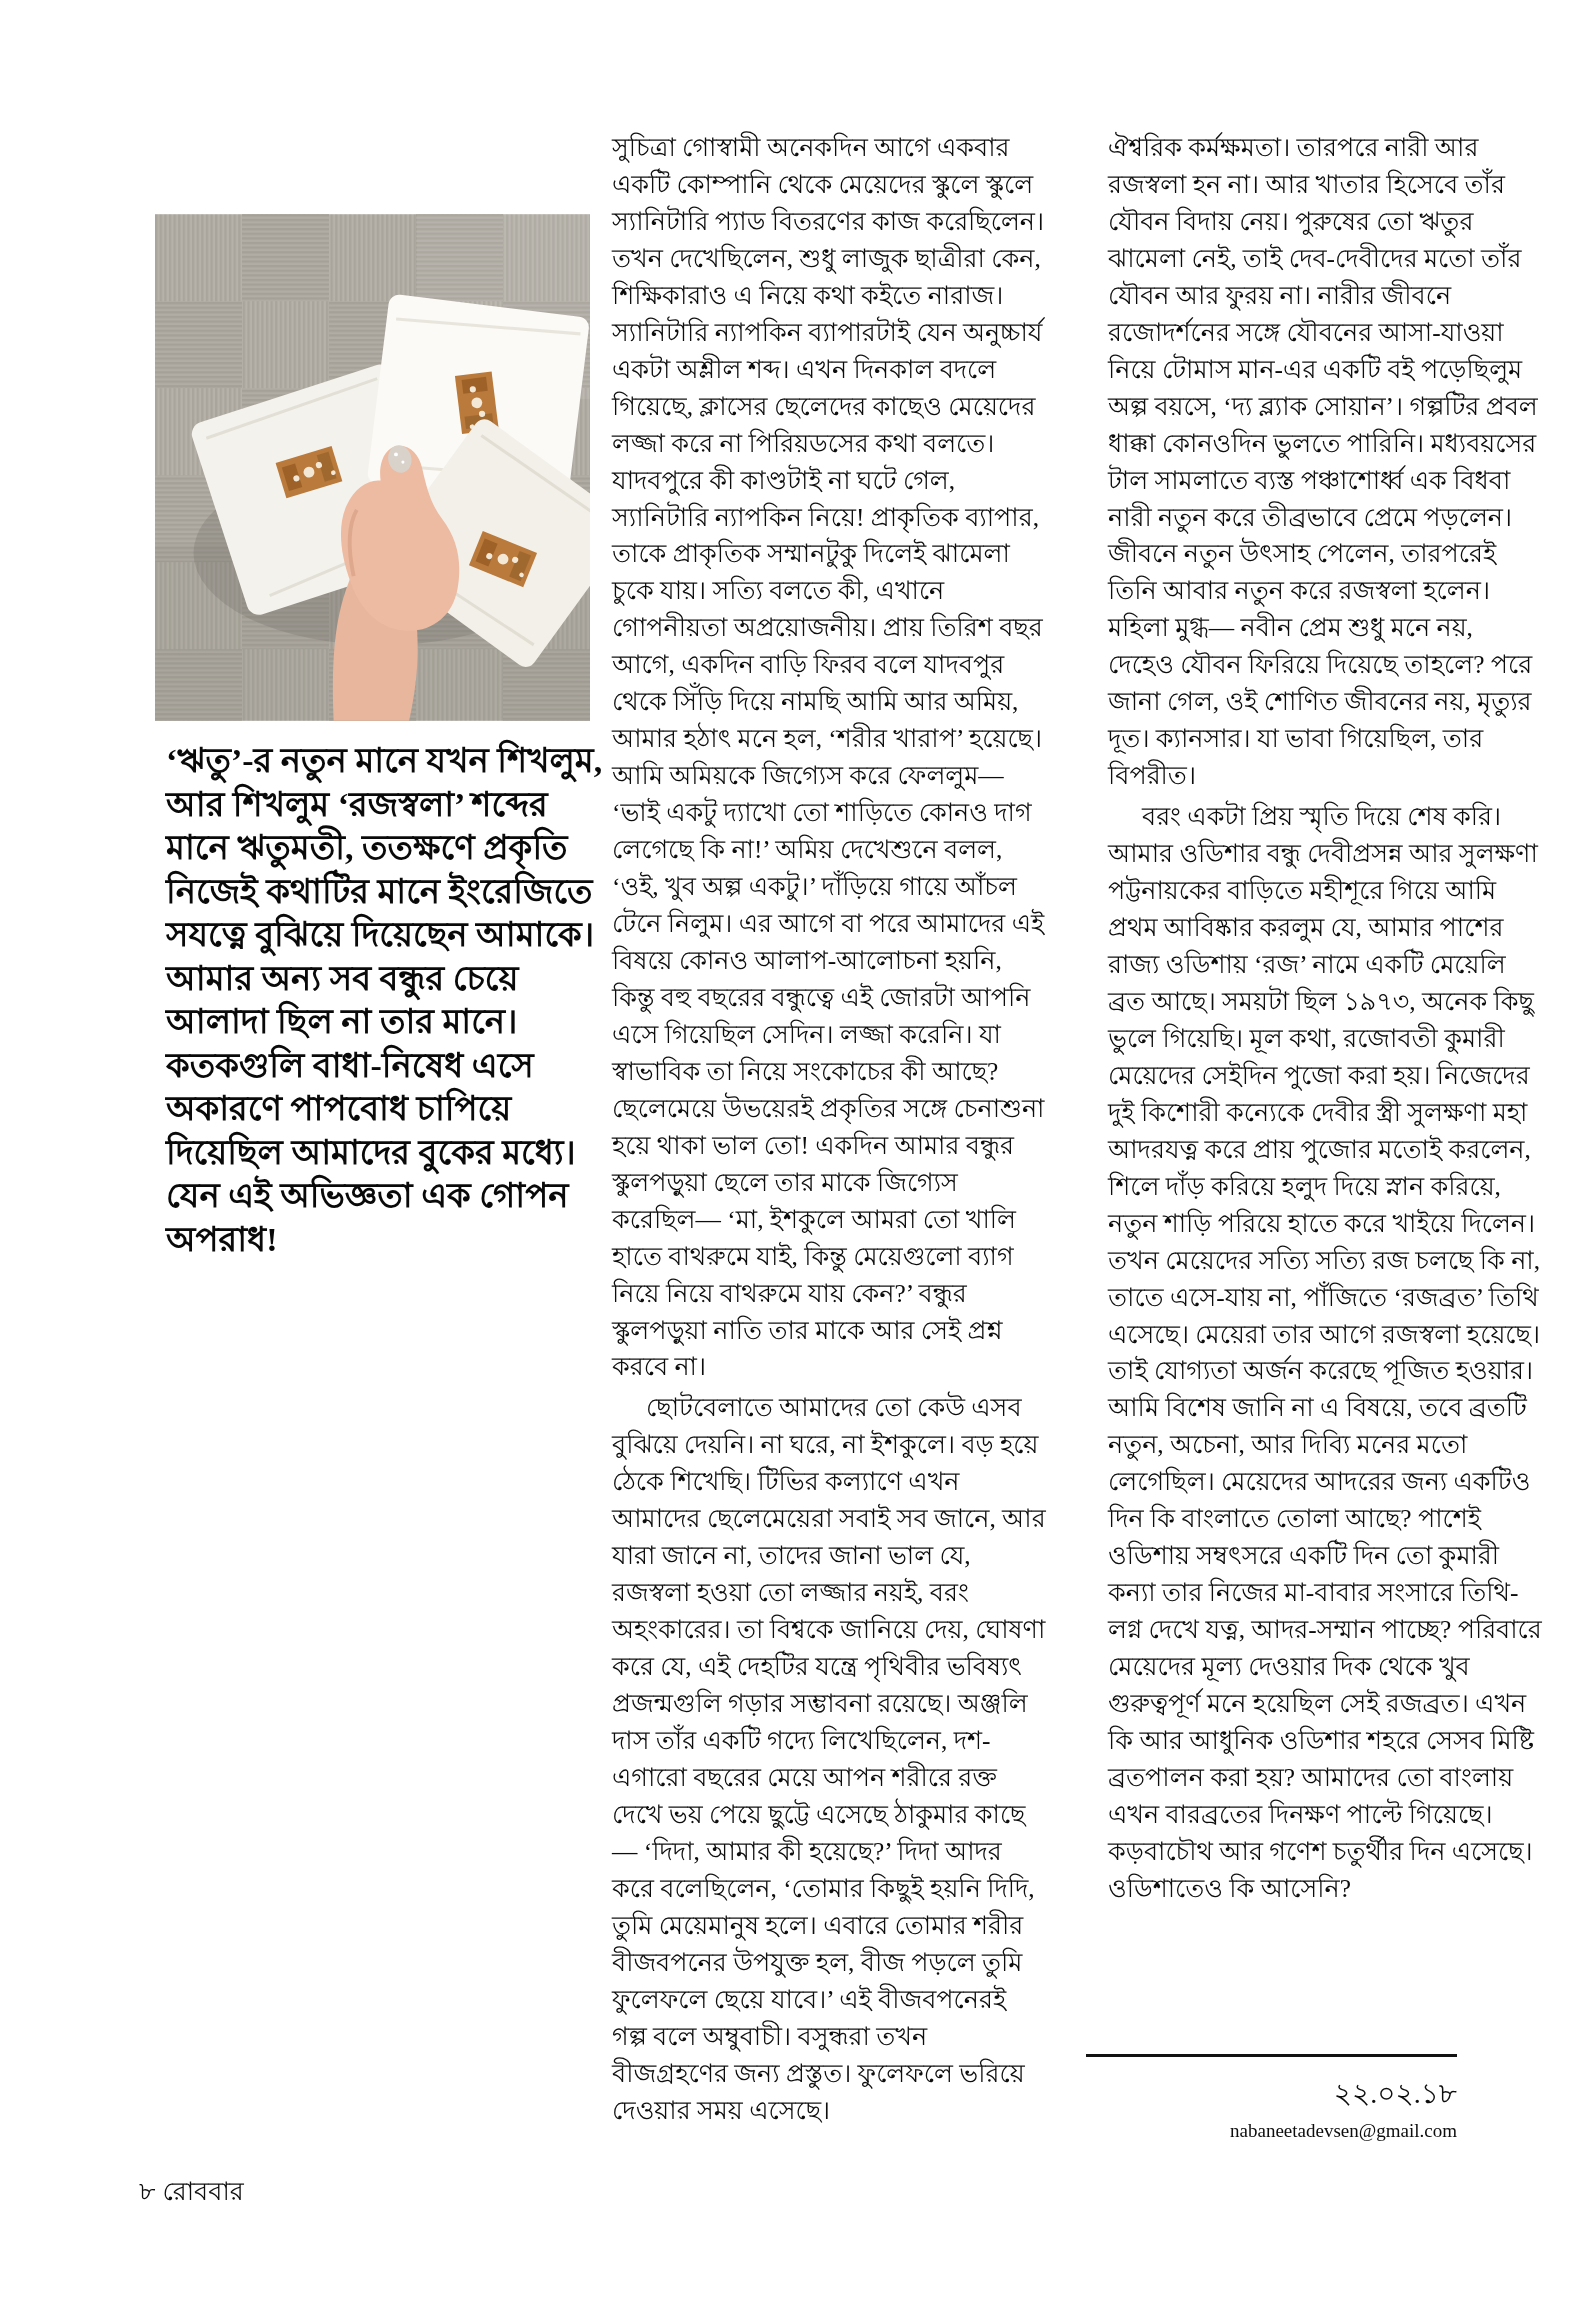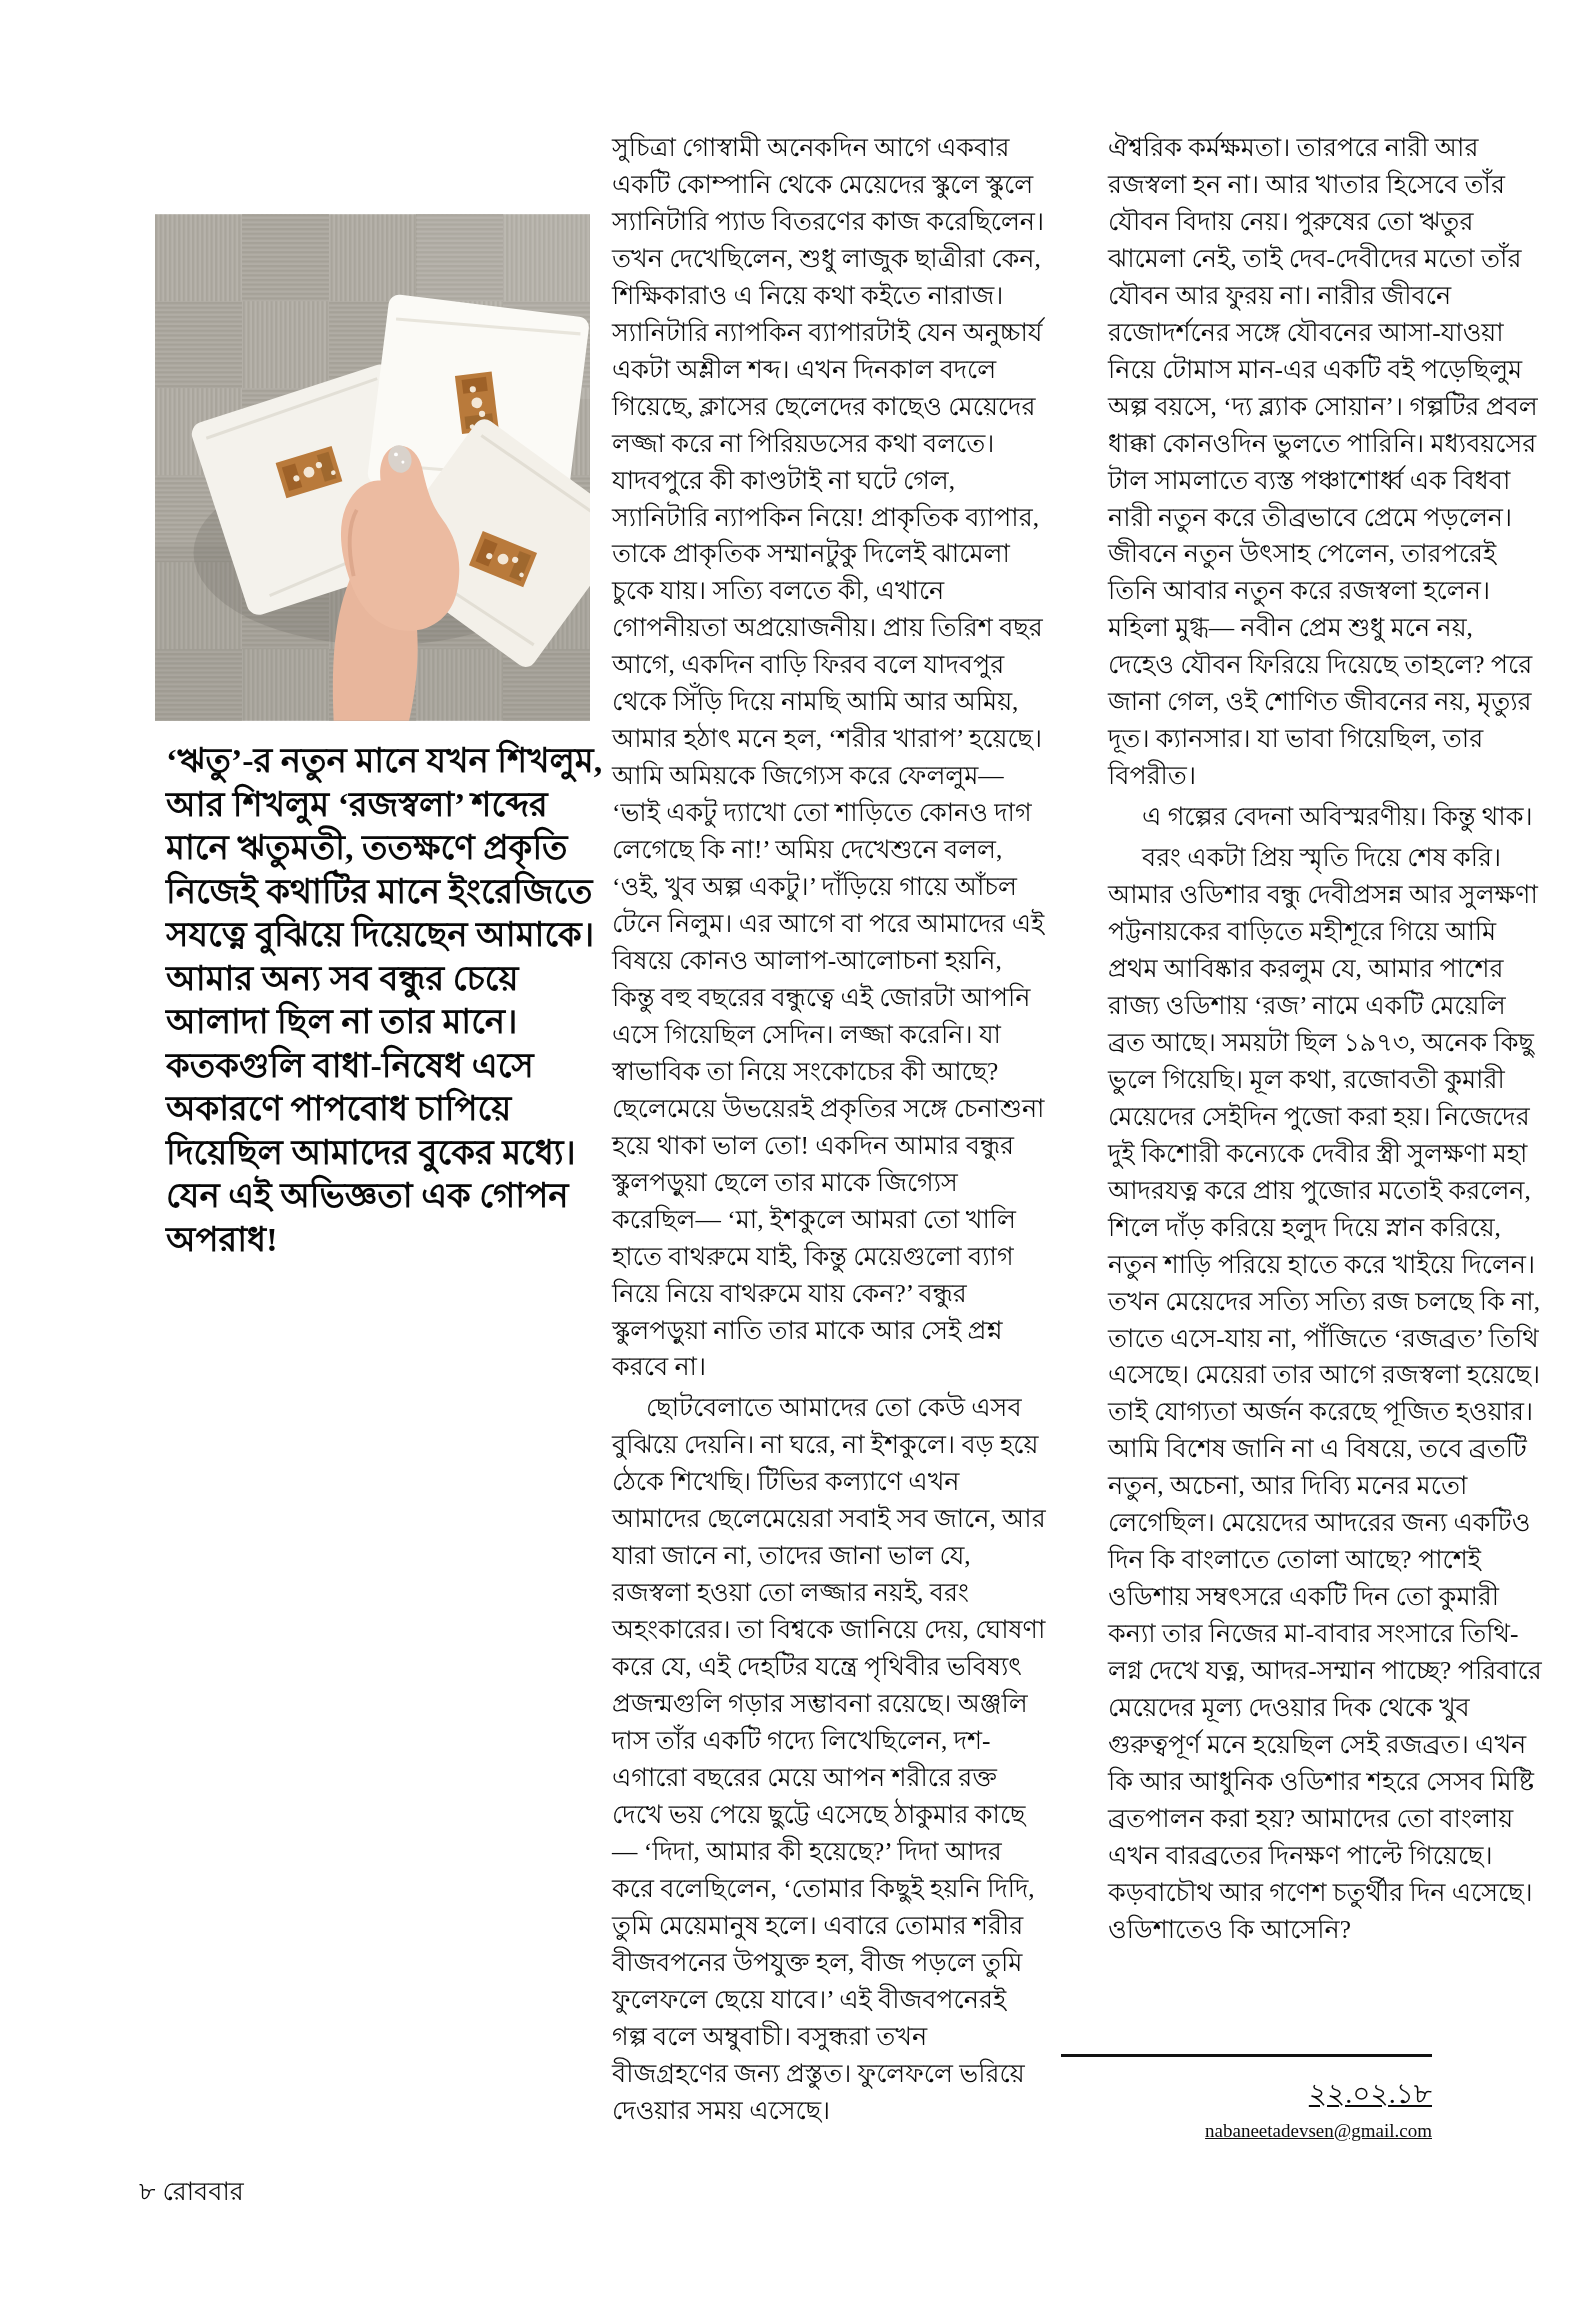--- a/index.html
+++ b/index.html
@@ -27,21 +27,21 @@
     position:absolute;top:125px;width:442px;
     font-size:25.4px;line-height:1.455;text-align:left;
     overflow:hidden;
   }
   .col1{left:608px;height:2040px;}
   .col2{left:1104px;height:1901px;}
   .col p{margin:4px;padding:0;}
   .col p.indent{text-indent:34px;}
 
   
-  .signoff{position:absolute;left:1061px;top:2054px;width:371px;text-align:right;text-decoration:underline;}
+  .signoff{position:absolute;left:1086px;top:2054px;width:371px;text-align:right;}
   .signoff hr{border:none;border-top:3.8px solid #121212;margin:0 0 20px 0;}
   .signoff .date{font-size:28px;line-height:1.2;margin-bottom:9.2px;}
   .signoff .email{font-size:19px;line-height:1.2;font-family:"Liberation Serif","DejaVu Serif",serif;}
 
   
   .folio{position:absolute;left:139px;top:2172px;font-size:25.4px;}
   .folio .mag{margin-left:7px;}
 </style>
 </head>
 <body>
@@ -124,21 +124,20 @@
 
   <blockquote class="pullquote">‘ঋতু’-র নতুন মানে যখন শিখলুম, আর শিখলুম ‘রজস্বলা’ শব্দের মানে ঋতুমতী, ততক্ষণে প্রকৃতি নিজেই কথাটির মানে ইংরেজিতে সযত্নে বুঝিয়ে দিয়েছেন আমাকে। আমার অন্য সব বন্ধুর চেয়ে আলাদা ছিল না তার মানে। কতকগুলি বাধা-নিষেধ এসে অকারণে পাপবোধ চাপিয়ে দিয়েছিল আমাদের বুকের মধ্যে। যেন এই অভিজ্ঞতা এক গোপন অপরাধ!</blockquote>
 
   <div class="col col1">
     <p>সুচিত্রা গোস্বামী অনেকদিন আগে একবার একটি কোম্পানি থেকে মেয়েদের স্কুলে স্কুলে স্যানিটারি প্যাড বিতরণের কাজ করেছিলেন। তখন দেখেছিলেন, শুধু লাজুক ছাত্রীরা কেন, শিক্ষিকারাও এ নিয়ে কথা কইতে নারাজ। স্যানিটারি ন্যাপকিন ব্যাপারটাই যেন অনুচ্চার্য একটা অশ্লীল শব্দ। এখন দিনকাল বদলে গিয়েছে, ক্লাসের ছেলেদের কাছেও মেয়েদের লজ্জা করে না পিরিয়ডসের কথা বলতে। যাদবপুরে কী কাণ্ডটাই না ঘটে গেল, স্যানিটারি ন্যাপকিন নিয়ে! প্রাকৃতিক ব্যাপার, তাকে প্রাকৃতিক সম্মানটুকু দিলেই ঝামেলা চুকে যায়। সত্যি বলতে কী, এখানে গোপনীয়তা অপ্রয়োজনীয়। প্রায় তিরিশ বছর আগে, একদিন বাড়ি ফিরব বলে যাদবপুর থেকে সিঁড়ি দিয়ে নামছি আমি আর অমিয়, আমার হঠাৎ মনে হল, ‘শরীর খারাপ’ হয়েছে। আমি অমিয়কে জিগ্যেস করে ফেললুম— ‘ভাই একটু দ্যাখো তো শাড়িতে কোনও দাগ লেগেছে কি না!’ অমিয় দেখেশুনে বলল, ‘ওই, খুব অল্প একটু।’ দাঁড়িয়ে গায়ে আঁচল টেনে নিলুম। এর আগে বা পরে আমাদের এই বিষয়ে কোনও আলাপ-আলোচনা হয়নি, কিন্তু বহু বছরের বন্ধুত্বে এই জোরটা আপনি এসে গিয়েছিল সেদিন। লজ্জা করেনি। যা স্বাভাবিক তা নিয়ে সংকোচের কী আছে? ছেলেমেয়ে উভয়েরই প্রকৃতির সঙ্গে চেনাশুনা হয়ে থাকা ভাল তো! একদিন আমার বন্ধুর স্কুলপড়ুয়া ছেলে তার মাকে জিগ্যেস করেছিল— ‘মা, ইশকুলে আমরা তো খালি হাতে বাথরুমে যাই, কিন্তু মেয়েগুলো ব্যাগ নিয়ে নিয়ে বাথরুমে যায় কেন?’ বন্ধুর স্কুলপড়ুয়া নাতি তার মাকে আর সেই প্রশ্ন করবে না।</p>
     <p class="indent">ছোটবেলাতে আমাদের তো কেউ এসব বুঝিয়ে দেয়নি। না ঘরে, না ইশকুলে। বড় হয়ে ঠেকে শিখেছি। টিভির কল্যাণে এখন আমাদের ছেলেমেয়েরা সবাই সব জানে, আর যারা জানে না, তাদের জানা ভাল যে, রজস্বলা হওয়া তো লজ্জার নয়ই, বরং অহংকারের। তা বিশ্বকে জানিয়ে দেয়, ঘোষণা করে যে, এই দেহটির যন্ত্রে পৃথিবীর ভবিষ্যৎ প্রজন্মগুলি গড়ার সম্ভাবনা রয়েছে। অঞ্জলি দাস তাঁর একটি গদ্যে লিখেছিলেন, দশ-এগারো বছরের মেয়ে আপন শরীরে রক্ত দেখে ভয় পেয়ে ছুট্টে এসেছে ঠাকুমার কাছে— ‘দিদা, আমার কী হয়েছে?’ দিদা আদর করে বলেছিলেন, ‘তোমার কিছুই হয়নি দিদি, তুমি মেয়েমানুষ হলে। এবারে তোমার শরীর বীজবপনের উপযুক্ত হল, বীজ পড়লে তুমি ফুলেফলে ছেয়ে যাবে।’ এই বীজবপনেরই গল্প বলে অম্বুবাচী। বসুন্ধরা তখন বীজগ্রহণের জন্য প্রস্তুত। ফুলেফলে ভরিয়ে দেওয়ার সময় এসেছে।</p>
   </div>
 
   <div class="col col2">
     <p>ঐশ্বরিক কর্মক্ষমতা। তারপরে নারী আর রজস্বলা হন না। আর খাতার হিসেবে তাঁর যৌবন বিদায় নেয়। পুরুষের তো ঋতুর ঝামেলা নেই, তাই দেব-দেবীদের মতো তাঁর যৌবন আর ফুরয় না। নারীর জীবনে রজোদর্শনের সঙ্গে যৌবনের আসা-যাওয়া নিয়ে টোমাস মান-এর একটি বই পড়েছিলুম অল্প বয়সে, ‘দ্য ব্ল্যাক সোয়ান’। গল্পটির প্রবল ধাক্কা কোনওদিন ভুলতে পারিনি। মধ্যবয়সের টাল সামলাতে ব্যস্ত পঞ্চাশোর্ধ্ব এক বিধবা নারী নতুন করে তীব্রভাবে প্রেমে পড়লেন। জীবনে নতুন উৎসাহ পেলেন, তারপরেই তিনি আবার নতুন করে রজস্বলা হলেন। মহিলা মুগ্ধ— নবীন প্রেম শুধু মনে নয়, দেহেও যৌবন ফিরিয়ে দিয়েছে তাহলে? পরে জানা গেল, ওই শোণিত জীবনের নয়, মৃত্যুর দূত। ক্যানসার। যা ভাবা গিয়েছিল, তার বিপরীত।</p>
-    <p class="indent">এ গল্পের বেদনা অবিস্মরণীয়। কিন্তু থাক।</p>
     <p class="indent">বরং একটা প্রিয় স্মৃতি দিয়ে শেষ করি। আমার ওডিশার বন্ধু দেবীপ্রসন্ন আর সুলক্ষণা পট্টনায়কের বাড়িতে মহীশূরে গিয়ে আমি প্রথম আবিষ্কার করলুম যে, আমার পাশের রাজ্য ওডিশায় ‘রজ’ নামে একটি মেয়েলি ব্রত আছে। সময়টা ছিল ১৯৭৩, অনেক কিছু ভুলে গিয়েছি। মূল কথা, রজোবতী কুমারী মেয়েদের সেইদিন পুজো করা হয়। নিজেদের দুই কিশোরী কন্যেকে দেবীর স্ত্রী সুলক্ষণা মহা আদরযত্ন করে প্রায় পুজোর মতোই করলেন, শিলে দাঁড় করিয়ে হলুদ দিয়ে স্নান করিয়ে, নতুন শাড়ি পরিয়ে হাতে করে খাইয়ে দিলেন। তখন মেয়েদের সত্যি সত্যি রজ চলছে কি না, তাতে এসে-যায় না, পাঁজিতে ‘রজব্রত’ তিথি এসেছে। মেয়েরা তার আগে রজস্বলা হয়েছে। তাই যোগ্যতা অর্জন করেছে পূজিত হওয়ার। আমি বিশেষ জানি না এ বিষয়ে, তবে ব্রতটি নতুন, অচেনা, আর দিব্যি মনের মতো লেগেছিল। মেয়েদের আদরের জন্য একটিও দিন কি বাংলাতে তোলা আছে? পাশেই ওডিশায় সম্বৎসরে একটি দিন তো কুমারী কন্যা তার নিজের মা-বাবার সংসারে তিথি-লগ্ন দেখে যত্ন, আদর-সম্মান পাচ্ছে? পরিবারে মেয়েদের মূল্য দেওয়ার দিক থেকে খুব গুরুত্বপূর্ণ মনে হয়েছিল সেই রজব্রত। এখন কি আর আধুনিক ওডিশার শহরে সেসব মিষ্টি ব্রতপালন করা হয়? আমাদের তো বাংলায় এখন বারব্রতের দিনক্ষণ পাল্টে গিয়েছে। কড়বাচৌথ আর গণেশ চতুর্থীর দিন এসেছে। ওডিশাতেও কি আসেনি?</p>
   </div>
 
   <div class="signoff">
     <hr>
     <div class="date">২২.০২.১৮</div>
     <div class="email">nabaneetadevsen@gmail.com</div>
   </div>
 
   <div class="folio">

